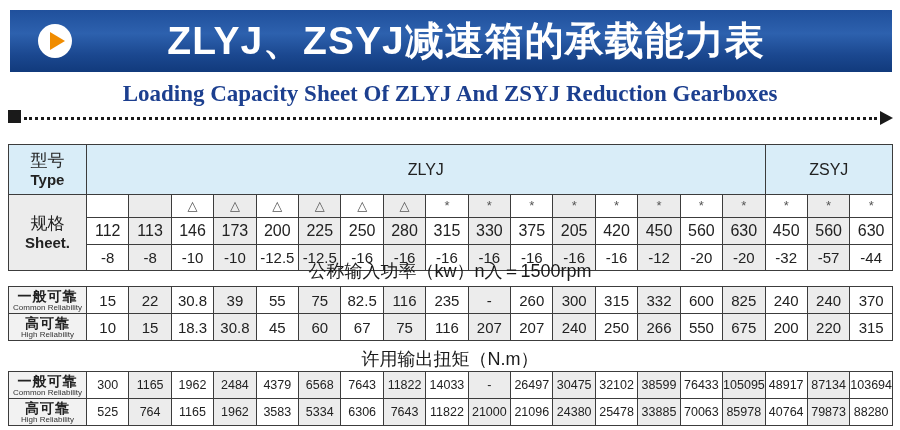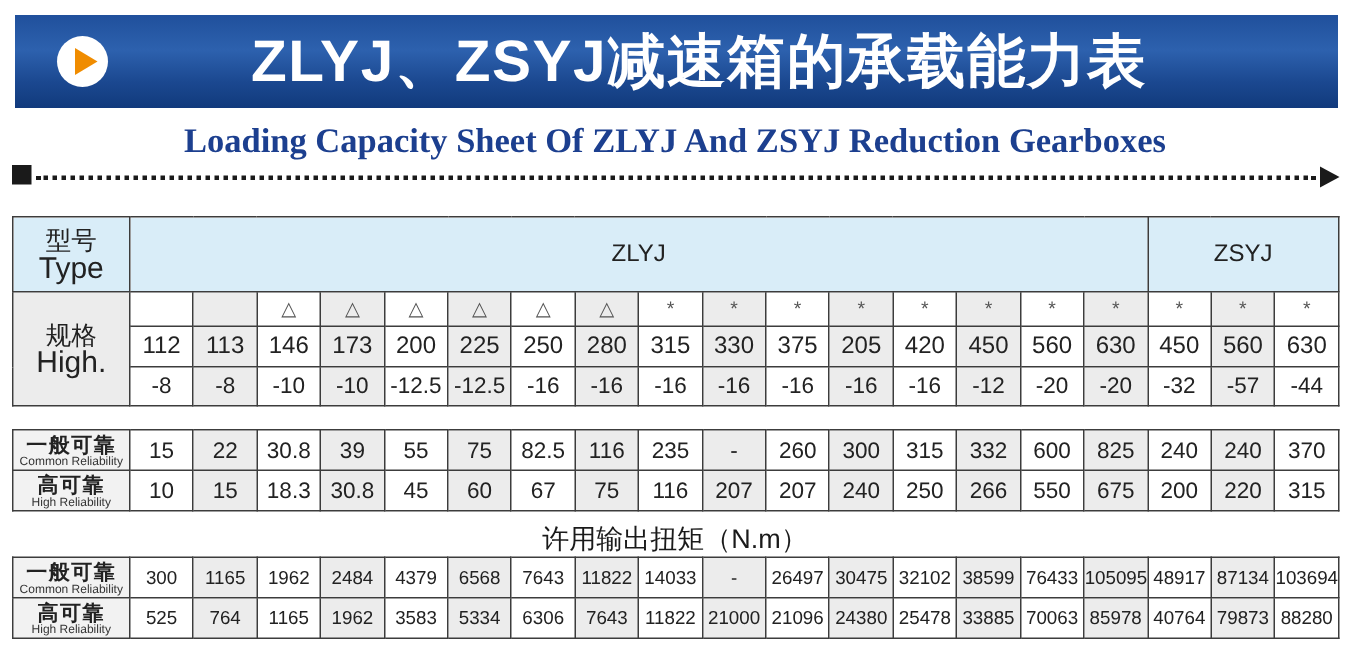--- a/index.html
+++ b/index.html
@@ -34,21 +34,21 @@
                 padding:0;overflow:hidden;white-space:nowrap;}
   td.alt{background:#ececec;}
 
   .main-table{position:absolute;left:8px;top:144px;}
   tr.r-type{height:50px;}  tr.r-marker{height:22px;}
   tr.r-model{height:27px;} tr.r-ratio{height:26px;}
   td.type-cell{background:#d9edf8;}
   td.group-cell{background:#d9edf8;font-size:16px;color:#222;}
   td.spec-cell{background:#ececec;}
   .lbl-cn{font-size:17px;line-height:20px;}
-  .lbl-en{font-size:20px;line-height:17px;}
+  .lbl-en{font-size:15px;line-height:17px;font-weight:bold;}
   td.marker-cell{font-size:13px;color:#555;line-height:22px;}
   td.model-cell{font-size:16px;}
   td.ratio-cell{font-size:15px;}
 
   .section-title{position:absolute;left:0;width:100%;text-align:center;
                  font-size:18px;color:#1a1a1a;white-space:nowrap;}
   .power-title{top:259px;}
   .torque-title{top:347px;}
 
   .power-table{position:absolute;left:8px;top:286px;}
@@ -108,21 +108,21 @@
           <td class="type-cell">
             <div class="lbl-cn">型号</div>
             <div class="lbl-en">Type</div>
           </td>
           <td class="group-cell" colspan="16">ZLYJ</td>
           <td class="group-cell" colspan="3">ZSYJ</td>
         </tr>
         <tr class="r-marker">
           <td class="spec-cell" rowspan="3">
             <div class="lbl-cn">规格</div>
-            <div class="lbl-en">High.</div>
+            <div class="lbl-en">Sheet.</div>
           </td>
           <td class="marker-cell"></td>
           <td class="marker-cell alt"></td>
           <td class="marker-cell">△</td>
           <td class="marker-cell alt">△</td>
           <td class="marker-cell">△</td>
           <td class="marker-cell alt">△</td>
           <td class="marker-cell">△</td>
           <td class="marker-cell alt">△</td>
           <td class="marker-cell">*</td>
@@ -175,20 +175,21 @@
           <td class="ratio-cell alt">-12</td>
           <td class="ratio-cell">-20</td>
           <td class="ratio-cell alt">-20</td>
           <td class="ratio-cell">-32</td>
           <td class="ratio-cell alt">-57</td>
           <td class="ratio-cell">-44</td>
         </tr>
       </tbody>
   </table>
 
+  <div class="section-title power-title">公称输入功率（kw）n入＝1500rpm</div>
   <table class="grid power-table">
       <colgroup>
         <col style="width: 78px;">
         <col>
         <col>
         <col>
         <col>
         <col>
         <col>
         <col>

